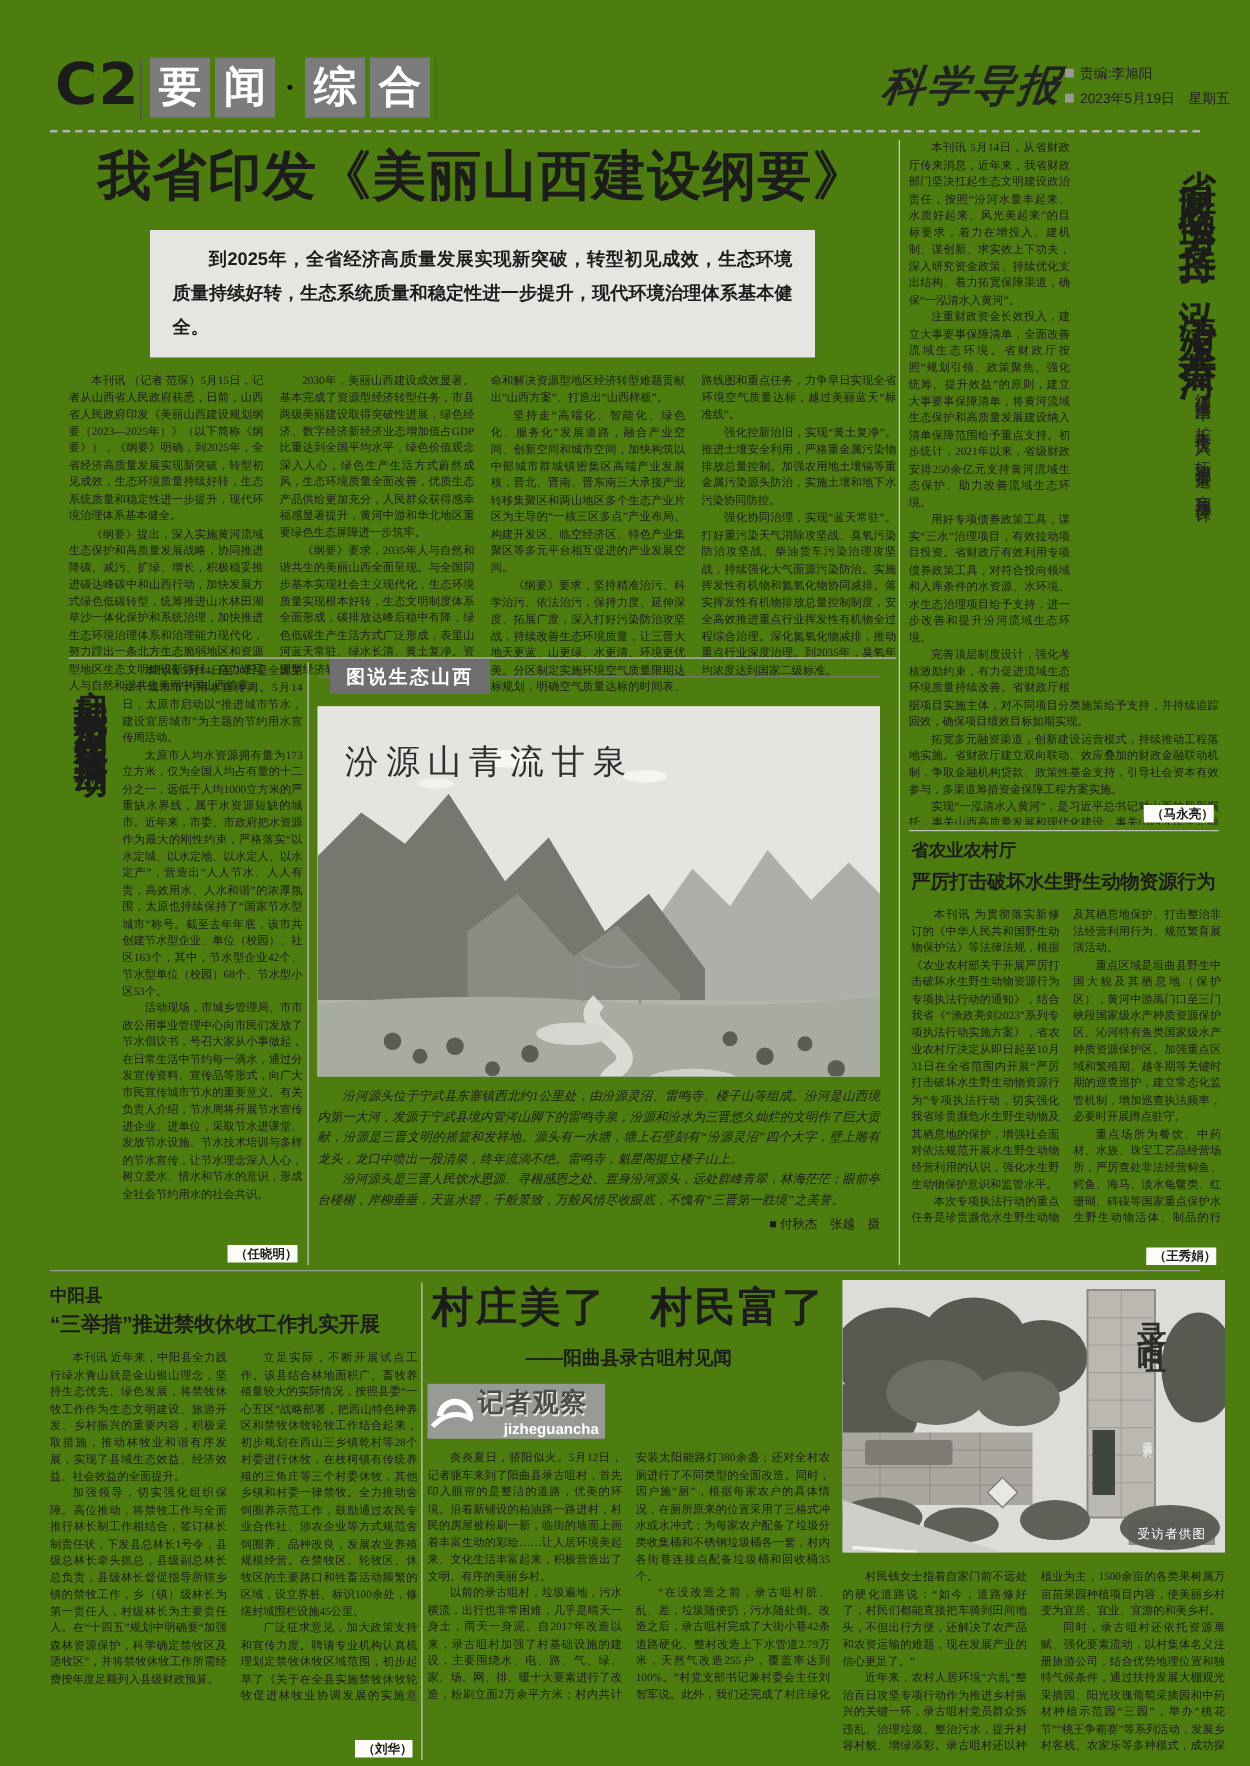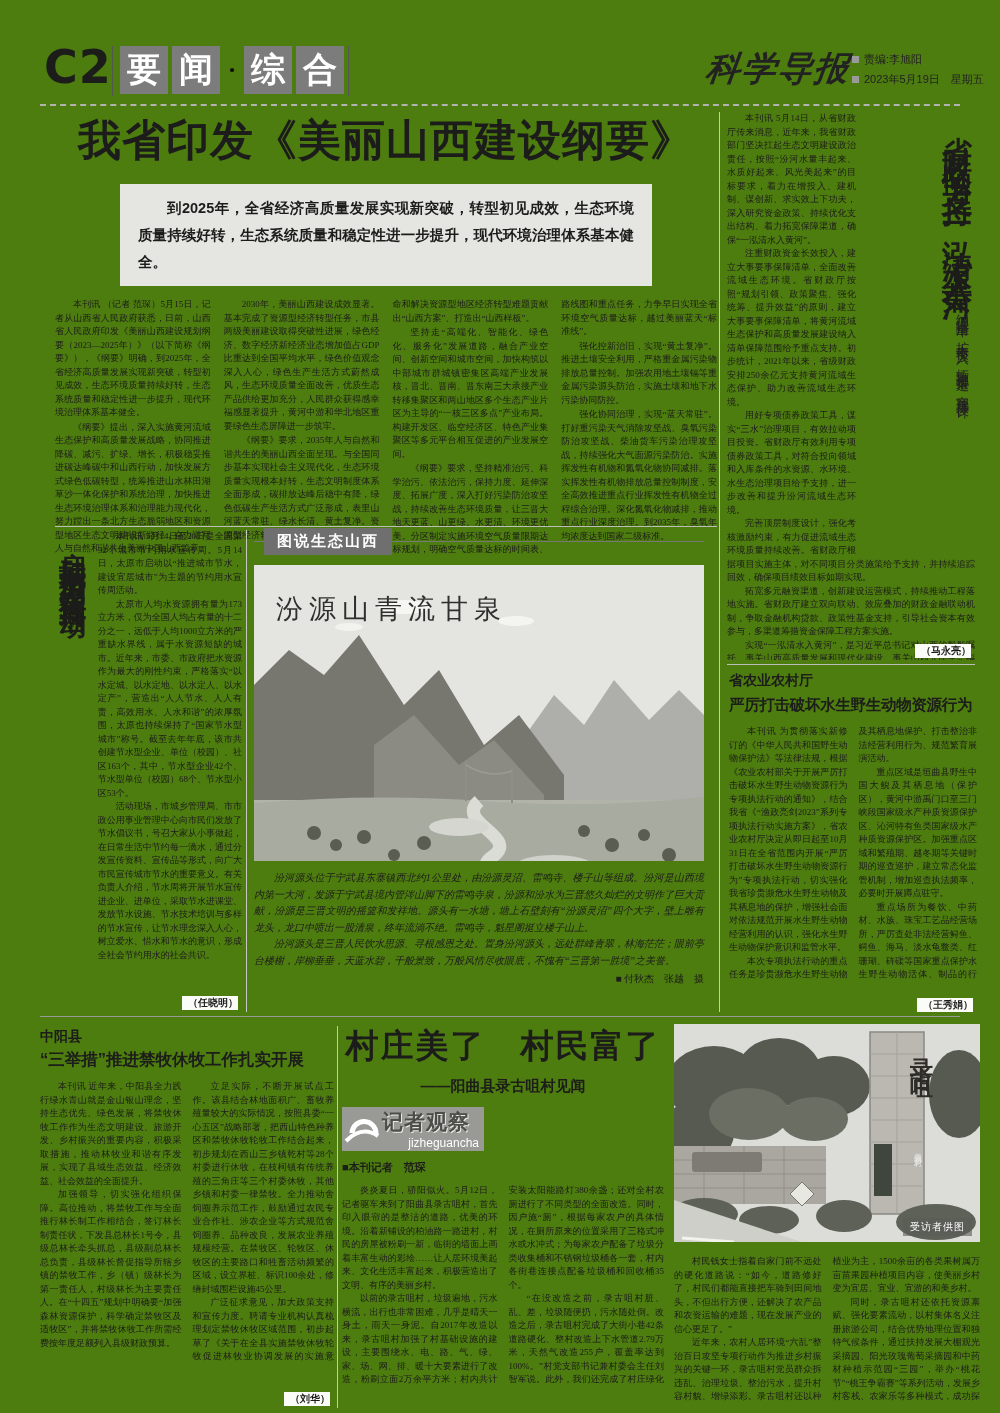--- a/index.html
+++ b/index.html
@@ -72,21 +72,21 @@
   .zhongyang { position:absolute; left:40px; top:1028px; width:294px; height:380px; }
   .zy-head { font-family:"Liberation Sans","DejaVu Sans",sans-serif; font-size:16.5px; font-weight:bold; margin:3px 0 9px; white-space:nowrap; }
   .zy-body { column-count:2; column-gap:11px; height:292px; overflow:hidden; }
 
   .village { position:absolute; left:342px; top:1024px; width:638px; height:386px; }
   .vil-head { width:322px; text-align:center; }
   .vil-head h2 { font-family:"Liberation Sans","DejaVu Sans",sans-serif; font-size:33px; font-weight:bold; letter-spacing:2px; white-space:nowrap; }
   .vil-sub { font-family:"Liberation Sans","DejaVu Sans",sans-serif; font-size:15px; font-weight:600; margin-top:8px; }
   .vil-logo { position:relative; margin-top:11px; width:142px; height:44px; background:#999996; }
   .vil-logo .cn { position:absolute; left:40px; top:1px; font-family:"Liberation Sans","DejaVu Sans",sans-serif; font-size:21px; font-weight:bold; color:#4c4c49; text-shadow:1px 1px 0 #e8e8e5; letter-spacing:1px; }
-  .vil-logo .latin { position:absolute; right:5px; bottom:1px; font-family:"Liberation Sans","DejaVu Sans",sans-serif; font-size:12px; font-weight:normal; color:#fff; }
+  .vil-logo .latin { position:absolute; right:5px; bottom:1px; font-family:"Liberation Sans","DejaVu Sans",sans-serif; font-size:12px; font-weight:bold; color:#fff; }
   .vil-byline { margin-top:9px; font-size:11px; font-weight:bold; }
   .vil-cols-left { margin-top:9px; width:322px; height:212px; overflow:hidden; column-count:2; column-gap:11px; }
   .vil-cols-right { position:absolute; right:0; top:231px; width:306px; height:152px; overflow:hidden; column-count:2; column-gap:11px; }
   .vil-photo { position:absolute; right:0; top:0; width:306px; height:218px; background:#dcdcd8; overflow:hidden; }
   .vp-monument-text { position:absolute; right:42px; top:16px; writing-mode:vertical-rl; font-family:"Liberation Sans","DejaVu Sans",sans-serif; font-size:23px; font-weight:bold; color:#2e2c28; letter-spacing:9px; }
   .vp-plaque-text { position:absolute; right:58px; top:122px; writing-mode:vertical-rl; font-size:8px; color:#e9e9e4; letter-spacing:2px; }
   .vp-caption { position:absolute; right:8px; bottom:6px; background:rgba(90,90,86,0.6); color:#fff; font-size:10px; padding:2px 7px; letter-spacing:1px; }
 </style>
 </head>
 <body>
@@ -239,21 +239,20 @@
       <div class="vil-sub">——阳曲县录古咀村见闻</div>
     </div>
     <div class="vil-logo">
       <svg width="36" height="40" viewBox="0 0 36 40" style="position:absolute;left:2px;top:2px">
         <path d="M8,24 a12,12 0 1,1 24,1" stroke="#fff" fill="none" stroke-width="5"></path>
         <path d="M2,32 Q18,16 34,27" stroke="#fff" stroke-width="4" fill="none"></path>
       </svg>
       <span class="cn">记者观察</span>
       <span class="latin">jizheguancha</span>
     </div>
-    <div class="vil-byline">■本刊记者　范琛</div>
     <div class="vil-cols-left btext">
       <p>炎炎夏日，骄阳似火。5月12日，记者驱车来到了阳曲县录古咀村，首先印入眼帘的是整洁的道路，优美的环境。沿着新铺设的柏油路一路进村，村民的房屋被粉刷一新，临街的墙面上画着丰富生动的彩绘……让人居环境美起来、文化生活丰富起来，积极营造出了文明、有序的美丽乡村。</p>
       <p>以前的录古咀村，垃圾遍地，污水横流，出行也非常困难，几乎是晴天一身土，雨天一身泥。自2017年改造以来，录古咀村加强了村基础设施的建设，主要围绕水、电、路、气、绿、家、场、网、排、暖十大要素进行了改造，粉刷立面2万余平方米；村内共计安装太阳能路灯380余盏；还对全村农厕进行了不同类型的全面改造。同时，因户施“厕”，根据每家农户的具体情况，在厕所原来的位置采用了三格式冲水或水冲式；为每家农户配备了垃圾分类收集桶和不锈钢垃圾桶各一套，村内各街巷连接点配备垃圾桶和回收桶35个。</p>
       <p>“在没改造之前，录古咀村脏、乱、差，垃圾随便扔，污水随处倒。改造之后，录古咀村完成了大街小巷42条道路硬化、整村改造上下水管道2.79万米，天然气改造255户，覆盖率达到100%。”村党支部书记兼村委会主任刘智军说。此外，我们还完成了村庄绿化工作，道路两旁主要以国槐、胶东卫矛、海棠、金叶榆、塔桧、造景油松为主，完成各自然村至行政村录古咀的通道绿化工程。</p>
 
     </div>
     <div class="vil-photo">
       <svg width="306" height="218" viewBox="0 0 306 218">
         <rect x="0" y="0" width="306" height="218" fill="#dcdcd8"></rect>
         <g fill="#565a50">

